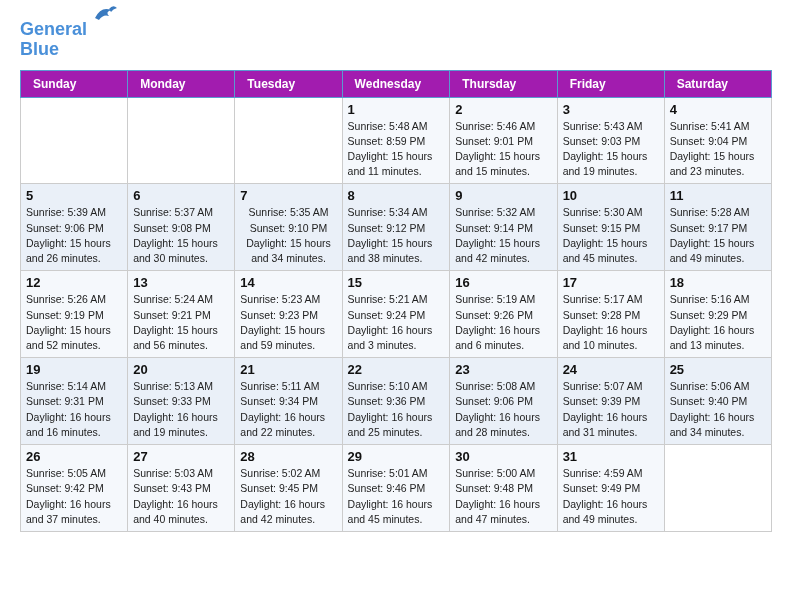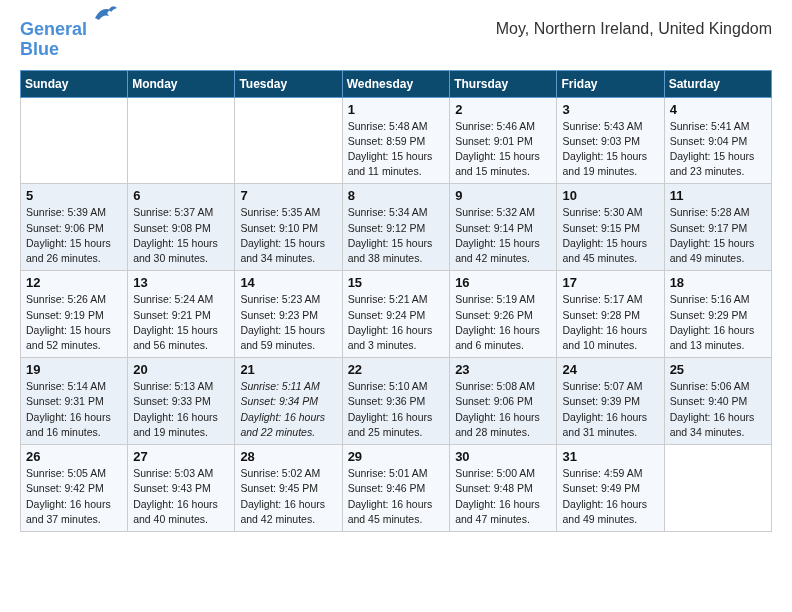--- a/index.html
+++ b/index.html
@@ -48,23 +48,23 @@
       font-size: 16px;
       color: #333;
       font-weight: normal;
     }
     .calendar {
       width: 100%;
       border-collapse: collapse;
       font-size: 11px;
     }
     .calendar thead tr th {
-      background-color: #0c4a6e;
+      background-color: #a21caf;
       color: #fff;
-      padding: 6px 4px;
+      padding: 6px 12px;
       text-align: left;
       font-size: 12px;
       font-weight: bold;
       border: 1px solid #5a9ad0;
     }
     .calendar tbody tr td {
       border: 1px solid #ccc;
       vertical-align: top;
       padding: 4px 5px;
       width: 108px;
@@ -102,21 +102,20 @@
       <span class="logo-text">
         <span>General</span><br><span style="color:#4a90d9;">Blue</span>
       </span>
       <svg class="logo-bird" viewBox="0 0 28 18" style="margin-left:4px;margin-top:-16px;">
         <path d="M4 14 Q10 2 20 6 Q14 8 18 12 Q12 10 8 16Z" fill="#3a7abf"></path>
         <path d="M18 5 Q22 0 26 4 Q22 5 20 8Z" fill="#3a7abf"></path>
       </svg>
     </div>
   </div>
   <div class="title-block">
-    <div class="subtitle">Moy, Northern Ireland, United Kingdom</div>
   </div>
 </div>
 
 <table class="calendar">
   <thead>
     <tr>
         <th>Sunday</th>
         <th>Monday</th>
         <th>Tuesday</th>
         <th>Wednesday</th>
@@ -169,21 +168,21 @@
         </td>
         <td>
           <span class="day-number">6</span>
           <div class="day-info" style="white-space: pre-line;">Sunrise: 5:37 AM
 Sunset: 9:08 PM
 Daylight: 15 hours
 and 30 minutes.</div>
         </td>
         <td>
           <span class="day-number">7</span>
-          <div class="day-info" style="white-space: pre-line;">Sunrise: 5:35 AM
+          <div class="day-info" style="white-space: pre-line; text-align: center;">Sunrise: 5:35 AM
 Sunset: 9:10 PM
 Daylight: 15 hours
 and 34 minutes.</div>
         </td>
         <td>
           <span class="day-number">8</span>
           <div class="day-info" style="white-space: pre-line;">Sunrise: 5:34 AM
 Sunset: 9:12 PM
 Daylight: 15 hours
 and 38 minutes.</div>
@@ -271,21 +270,21 @@
         </td>
         <td>
           <span class="day-number">20</span>
           <div class="day-info" style="white-space: pre-line;">Sunrise: 5:13 AM
 Sunset: 9:33 PM
 Daylight: 16 hours
 and 19 minutes.</div>
         </td>
         <td>
           <span class="day-number">21</span>
-          <div class="day-info" style="white-space: pre-line; font-style: italic;">Sunrise: 5:11 AM
+          <div class="day-info" style="white-space: pre-line;">Sunrise: 5:11 AM
 Sunset: 9:34 PM
 Daylight: 16 hours
 and 22 minutes.</div>
         </td>
         <td>
           <span class="day-number">22</span>
           <div class="day-info" style="white-space: pre-line;">Sunrise: 5:10 AM
 Sunset: 9:36 PM
 Daylight: 16 hours
 and 25 minutes.</div>

